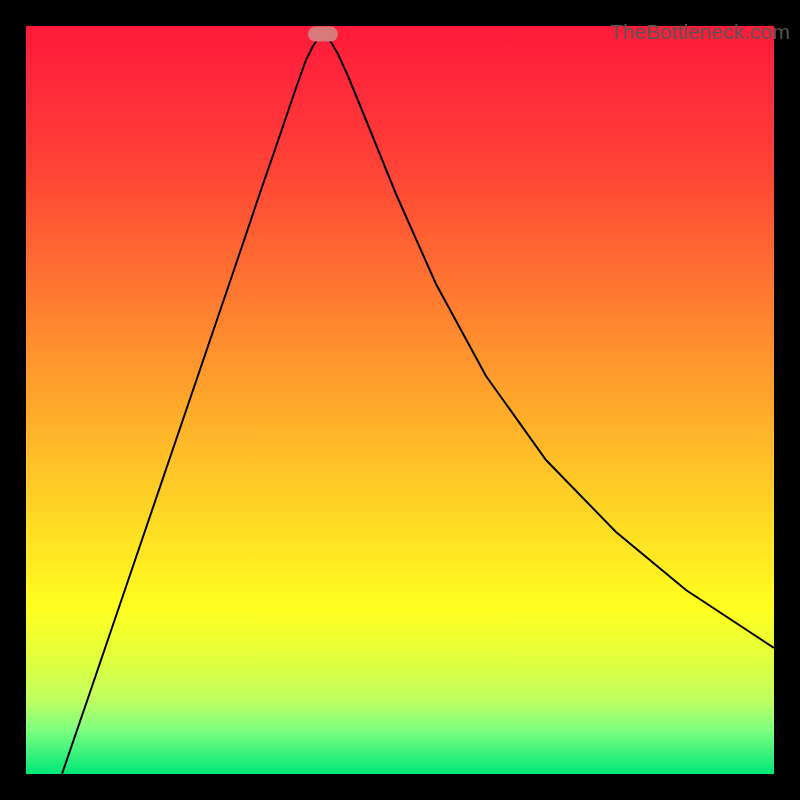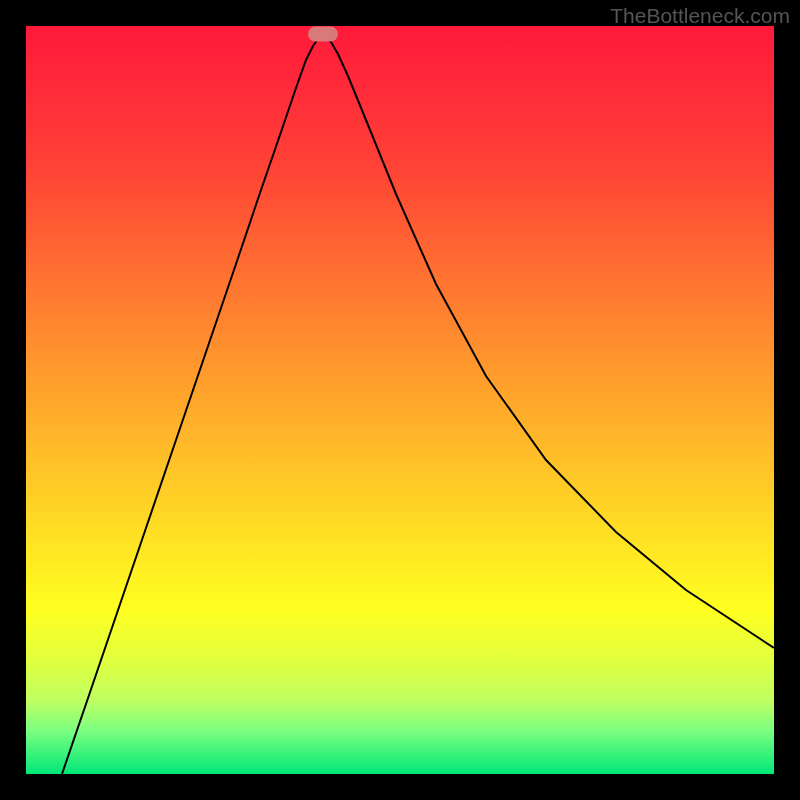--- a/index.html
+++ b/index.html
@@ -27,21 +27,21 @@
       #ffe024 68%,
       #ffff20 78%,
       #e0ff40 85%,
       #c0ff60 90%,
       #80ff80 94%,
       #00e878 100%
     );
   }
   .watermark {
     position: absolute;
-    top: 4px;
+    top: 20px;
     right: 10px;
     font-family: Arial, Helvetica, sans-serif;
     font-size: 21px;
     color: #555555;
     letter-spacing: 0px;
     font-weight: 500;
   }
   .curve {
     position: absolute;
     left: 26px;

